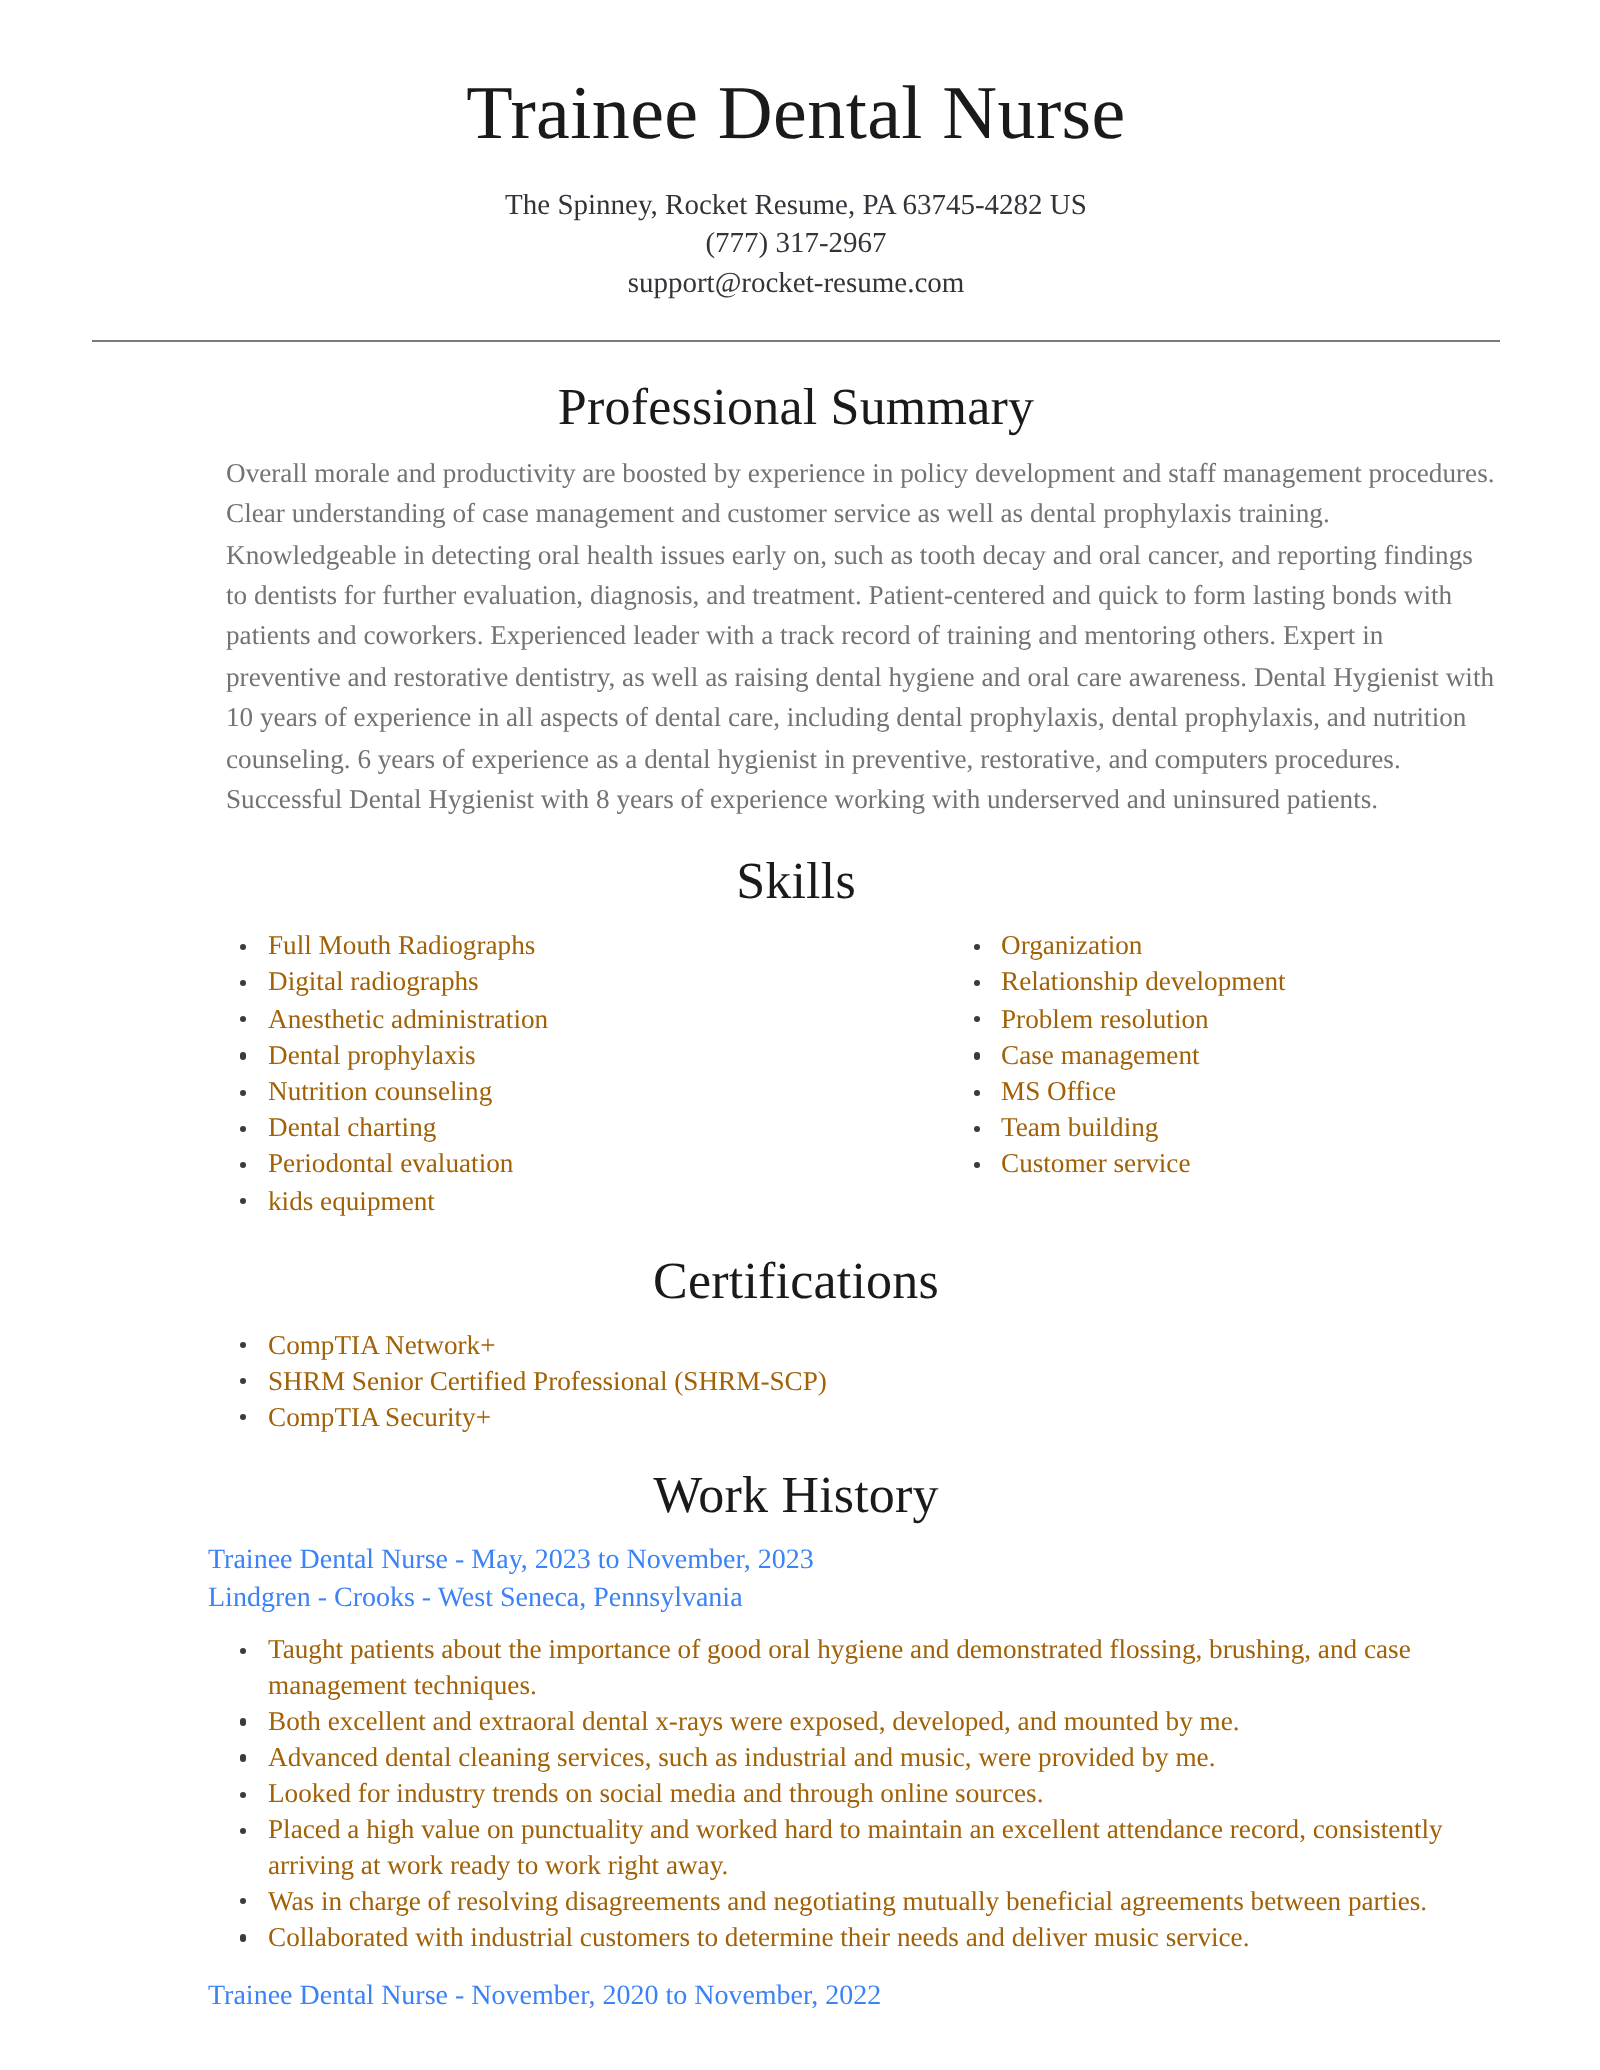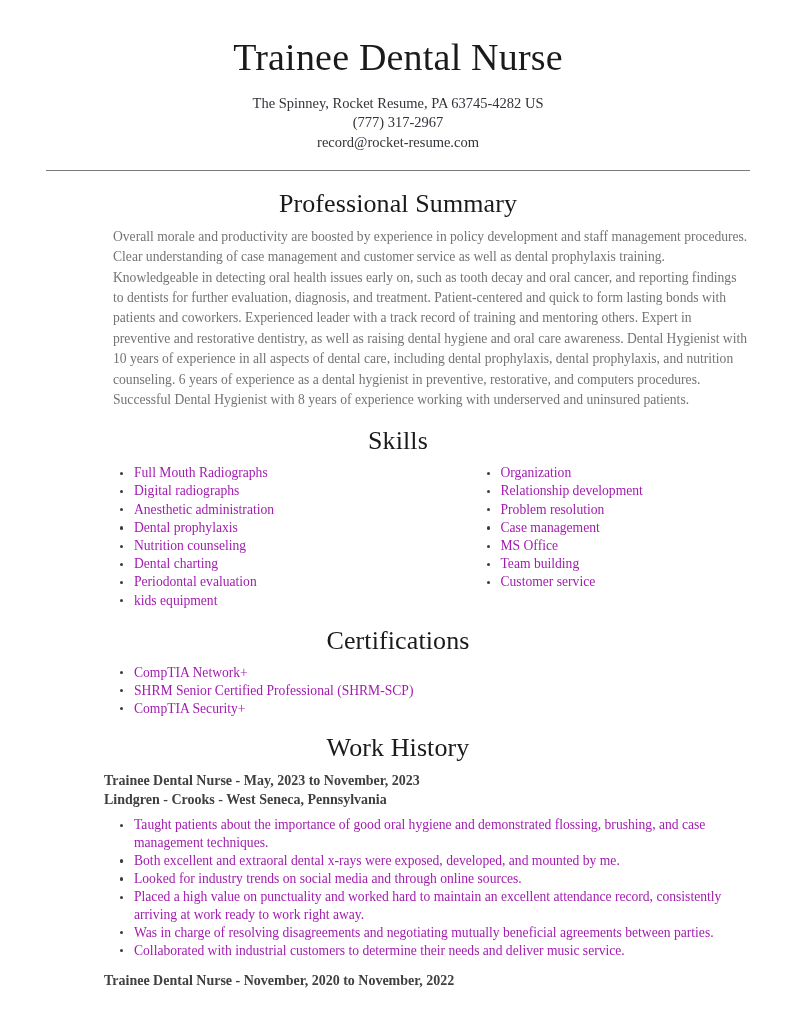--- a/index.html
+++ b/index.html
@@ -84,21 +84,21 @@
   ul.bullets {
     list-style: none;
     margin: 0;
     padding: 0;
   }
   ul.bullets > li {
     position: relative;
     padding-left: 21px;
     font-size: 13.6px;
     line-height: 17.6px;
-    color: #a21caf;
+    color: #a16207;
     margin: 0 0 0.5px 0;
   }
   ul.bullets > li::before {
     content: "";
     position: absolute;
     left: 7px;
     top: 7.5px;
     width: 3.2px;
     height: 3.2px;
     border-radius: 50%;
@@ -125,22 +125,22 @@
   
   .job {
     margin-bottom: 12px;
   }
   .job-header {
     padding-left: 58px;
   }
   .job-line {
     font-size: 14px;
     line-height: 19px;
-    font-weight: 700;
-    color: #404040;
+    font-weight: 400;
+    color: #3b82f6;
   }
   .job-bullets {
     margin-top: 7px;
     padding-left: 67px;
   }
   .job-bullets ul.bullets > li {
     line-height: 17.6px;
     margin-bottom: 0.5px;
   }
 
@@ -151,21 +151,21 @@
 </head>
 <body>
 
 <div class="page">
 
   <div class="header">
     <h1 class="resume-title">Trainee Dental Nurse</h1>
     <div class="contact-lines">
       <div class="contact-line">The Spinney, Rocket Resume, PA 63745-4282 US</div>
       <div class="contact-line">(777) 317-2967</div>
-      <div class="contact-line">record@rocket-resume.com</div>
+      <div class="contact-line">support@rocket-resume.com</div>
     </div>
   </div>
 
   <div class="divider"></div>
 
   <div class="section">
     <h2 class="section-heading">Professional Summary</h2>
     <div class="section-body">
       <p class="summary-text">Overall morale and productivity are boosted by experience in policy development and staff management procedures. Clear understanding of case management and customer service as well as dental prophylaxis training. Knowledgeable in detecting oral health issues early on, such as tooth decay and oral cancer, and reporting findings to dentists for further evaluation, diagnosis, and treatment. Patient-centered and quick to form lasting bonds with patients and coworkers. Experienced leader with a track record of training and mentoring others. Expert in preventive and restorative dentistry, as well as raising dental hygiene and oral care awareness. Dental Hygienist with 10 years of experience in all aspects of dental care, including dental prophylaxis, dental prophylaxis, and nutrition counseling. 6 years of experience as a dental hygienist in preventive, restorative, and computers procedures. Successful Dental Hygienist with 8 years of experience working with underserved and uninsured patients.</p>
     </div>
@@ -216,20 +216,21 @@
 
     <div class="job">
       <div class="job-header">
         <div class="job-line">Trainee Dental Nurse - May, 2023 to November, 2023</div>
         <div class="job-line">Lindgren - Crooks - West Seneca, Pennsylvania</div>
       </div>
       <div class="job-bullets">
         <ul class="bullets">
           <li>Taught patients about the importance of good oral hygiene and demonstrated flossing, brushing, and case management techniques.</li>
           <li>Both excellent and extraoral dental x-rays were exposed, developed, and mounted by me.</li>
+          <li>Advanced dental cleaning services, such as industrial and music, were provided by me.</li>
           <li>Looked for industry trends on social media and through online sources.</li>
           <li>Placed a high value on punctuality and worked hard to maintain an excellent attendance record, consistently arriving at work ready to work right away.</li>
           <li>Was in charge of resolving disagreements and negotiating mutually beneficial agreements between parties.</li>
           <li>Collaborated with industrial customers to determine their needs and deliver music service.</li>
         </ul>
       </div>
     </div>
 
     <div class="job">
       <div class="job-header">

